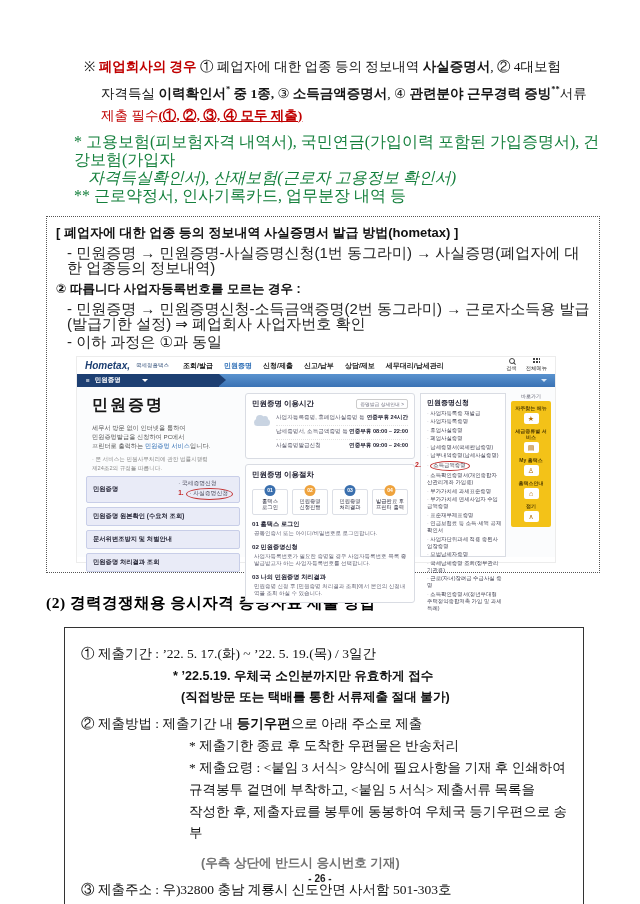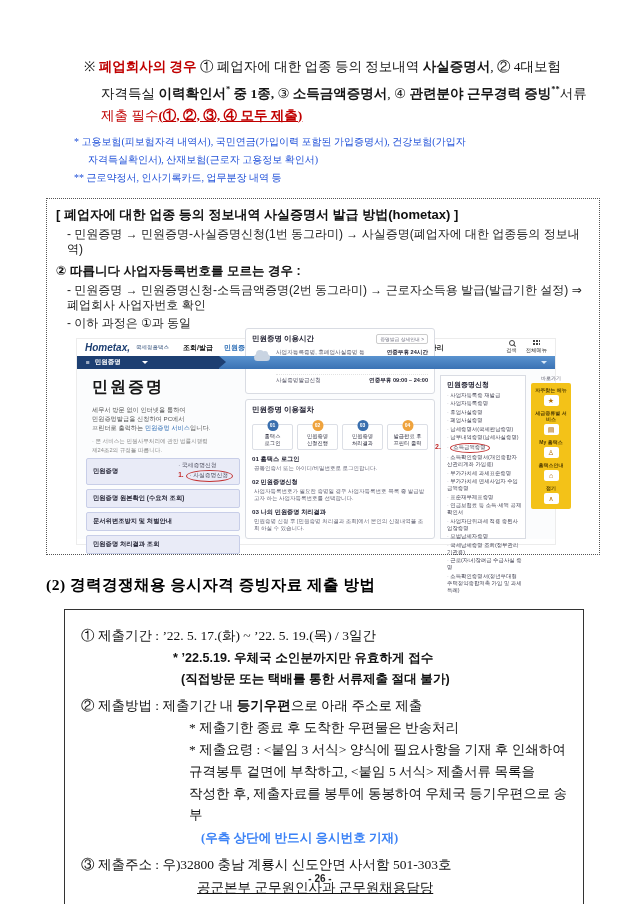--- a/index.html
+++ b/index.html
@@ -10,28 +10,28 @@
 
   
   .top-note { padding-left:38px; padding-right:4px; font-size:13.5px; line-height:22px; }
   .tn-line2, .tn-line3 { padding-left:17px; }
   .b { font-weight:bold; }
   .red { color:#c00000; }
   .u { text-decoration:underline; }
   sup.mark { font-size:8.5px; vertical-align:super; font-weight:bold; }
 
   
-  .footnotes { margin-top:6px; padding-left:28px; font-size:10px; line-height:18px; color:#1d4ed8; }
-  .fn1-l2 { padding-left:14px; }
+  .footnotes { margin-top:6px; padding-left:28px; font-size:16px; line-height:18px; color:#15803d; }
+  .fn1-l2 { padding-left:14px;font-style:italic; }
 
   
   .method-box { margin-top:11px; border:1px dotted #555; padding:7px 9px 9px 9px; font-family:"Liberation Sans","DejaVu Sans",sans-serif; }
   .mbox-title { font-size:13px; font-weight:bold; color:#101010; }
   .mbox-h { margin-top:6px; font-size:12.5px; font-weight:bold; color:#101010; }
-  .mbox-step { margin-top:3px; padding-left:11px; font-size:12px; line-height:15px; color:#222; }
+  .mbox-step { margin-top:3px; padding-left:11px; font-size:15px; line-height:15px; color:#222; }
 
   
   .hometax { margin:7px 14px 0 20px; width:480px; height:207px; border:1px solid #ececec; background:#fff; font-family:"Liberation Sans","DejaVu Sans",sans-serif; position:relative; }
   .ht-header { height:17px; display:flex; align-items:center; padding:0 8px; gap:6px; background:#fff; }
   .ht-logo { font-size:10px; font-weight:bold; font-style:italic; color:#1d3f72; white-space:nowrap; }
   .ht-logo-sub { font-size:5.5px; color:#33507a; white-space:nowrap; }
   .ht-nav { display:flex; gap:11px; margin-left:8px; font-size:7px; font-weight:bold; color:#222; height:24px; align-items:center; }
   .ht-nav-item { padding:8px 0 6px; white-space:nowrap; cursor:pointer; }
   .ht-nav-item.active { color:#2a6cb5; box-shadow:inset 0 -2px #2a6cb5; }
   .ht-utils { margin-left:auto; display:flex; gap:9px; }
@@ -52,21 +52,21 @@
   .ht-h1 { font-size:16px; font-weight:bold; letter-spacing:2px; color:#151515; margin:2px 0 7px 6px; }
   .ht-desc { font-size:6.2px; color:#555; line-height:1.5; margin-left:6px; }
   .link-blue { color:#2e6db4; }
   .ht-note { font-size:5.6px; color:#888; line-height:1.45; margin:5px 0 3px 6px; }
   .ht-menu { background:#e9ebf7; border:1px solid #c8cee8; border-radius:2px; margin-top:4px; padding:4px 6px; font-size:6.3px; font-weight:bold; color:#223; }
   .ht-menu--first { display:flex; justify-content:space-between; align-items:center; padding-top:2px; padding-bottom:2px; }
   .m1-subs { font-weight:normal; font-size:5.8px; color:#445; line-height:1.6; text-align:left; }
   .badge-red { color:#c22222; font-weight:bold; font-size:6.5px; margin-right:2px; }
   .circle-red { border:1px solid #c33333; border-radius:50%; padding:0 4px 1px 3px; display:inline-block; }
 
-  .ht-mid { width:190px; flex:none; display:flex; flex-direction:column; gap:5px;justify-content:flex-end; }
+  .ht-mid { width:170px; flex:none; display:flex; flex-direction:column; gap:5px; }
   .card { background:#fff; border:1px solid #d9dce3; border-radius:3px; padding:5px 6px; }
   .card-head { display:flex; justify-content:space-between; align-items:center; }
   .card-title { font-size:7.5px; font-weight:bold; color:#223; }
   .mini-btn { font-size:4.8px; color:#667; border:1px solid #ccc; padding:1px 3px; border-radius:2px; white-space:nowrap; cursor:pointer; }
   .hours-body { display:flex; margin-top:3px; }
   .cloud-wrap { width:24px; padding-top:7px; }
   .cloud { width:16px; height:7px; background:#c9d4e2; border-radius:5px; position:relative; margin-left:2px; }
   .cloud::before { content:""; position:absolute; width:8px; height:8px; border-radius:50%; background:#c9d4e2; top:-4px; left:2px; }
   .cloud::after { content:""; position:absolute; width:6px; height:6px; border-radius:50%; background:#c9d4e2; top:-3px; left:8px; }
   .hours-rows { flex:1; }
@@ -97,21 +97,21 @@
   .q-icon { display:block; margin:2px auto 0; width:15px; height:11px; background:#fff; border-radius:2px; font-size:7px; line-height:11px; color:#b06a00; text-align:center; font-weight:normal; }
 
   
   .sec2-heading { margin-top:20px; font-size:15.5px; font-weight:bold; letter-spacing:0.5px; color:#000; }
   .submit-box { margin:13px 16px 0 18px; border:1.6px solid #333; padding:10px 10px 12px 16px; font-size:13.5px; line-height:21px; color:#111; }
   .g { font-family:"Liberation Sans","DejaVu Sans",sans-serif; font-weight:bold; font-size:12.6px; }
   .sb-note1 { padding-left:92px; margin-top:2px; }
   .sb-note2 { padding-left:100px; }
   .sb-item  { margin-top:5px; }
   .sb-sub   { padding-left:108px; margin-top:1px; }
-  .sb-blue  { padding-left:120px; color:#3b82f6; margin-top:3px;font-family:Liberation Serif, serif; }
+  .sb-blue  { padding-left:120px; color:#737373; margin-top:10px; }
   .sb-addr2 { padding-left:116px; text-decoration:underline; margin-top:2px; }
 
   .footer { position:absolute; bottom:20px; left:0; right:0; text-align:center; font-size:10px; font-weight:bold; font-family:"Liberation Sans","DejaVu Sans",sans-serif; color:#222; }
 </style>
 </head>
 <body>
 
 <div class="page">
   <div class="doc">
 

